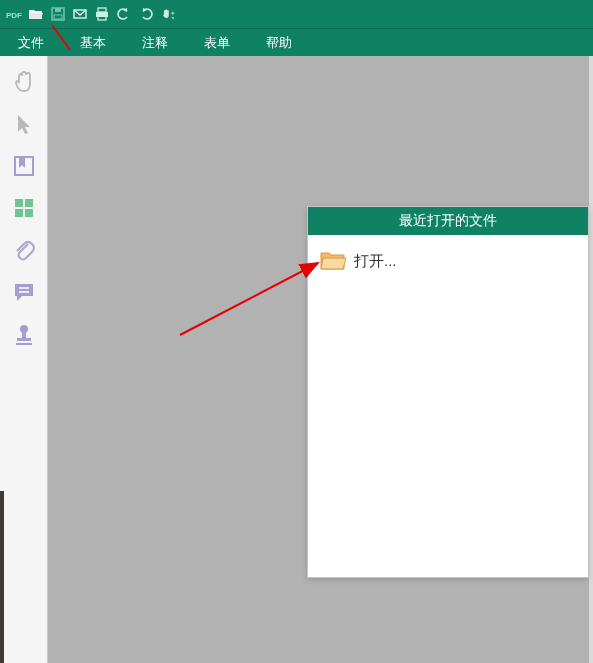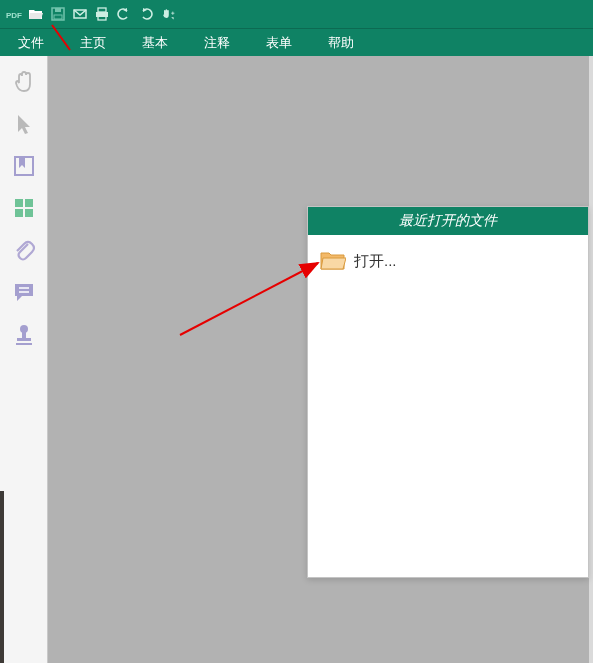--- a/index.html
+++ b/index.html
@@ -88,21 +88,20 @@
     }
     .panel-header {
       background: #0f8264;
       color: #ffffff;
       text-align: right;
       height: 28px;
       display: flex;
       align-items: center;
       justify-content: center;
       font-size: 14px;
-      font-style: italic;
     }
     .panel-body {
       flex: 1;
       padding: 10px 12px;
     }
     .panel-item {
       display: flex;
       align-items: center;
       gap: 8px;
       padding: 4px 0;
@@ -175,23 +174,20 @@
       <path d="M5 8 L5 4 Q5 3 6 3 Q7 3 7 4 L7 3 Q7 2 8 2 Q9 2 9 3 L9 4 Q9 3 10 3 Q11 3 11 4 L11 9 Q11 13 8 13 Q5 13 4 10 Z" fill="#cdeee3"></path>
       <path d="M14 7 L18 7 M16 5 L16 9" stroke="#cdeee3" stroke-width="1" fill="none"></path>
       <path d="M14 12 L17 15 L17 12 Z" fill="#cdeee3"></path>
     </svg>
   </div>
 </div>
 
 <div class="menubar">
   <div class="menu-item">
       <span>文件</span>
-    </div>
-  <div class="menu-item">
-      <span>主页</span>
     </div>
   <div class="menu-item">
       <span>基本</span>
     </div>
   <div class="menu-item">
       <span>注释</span>
     </div>
   <div class="menu-item">
       <span>表单</span>
     </div>

